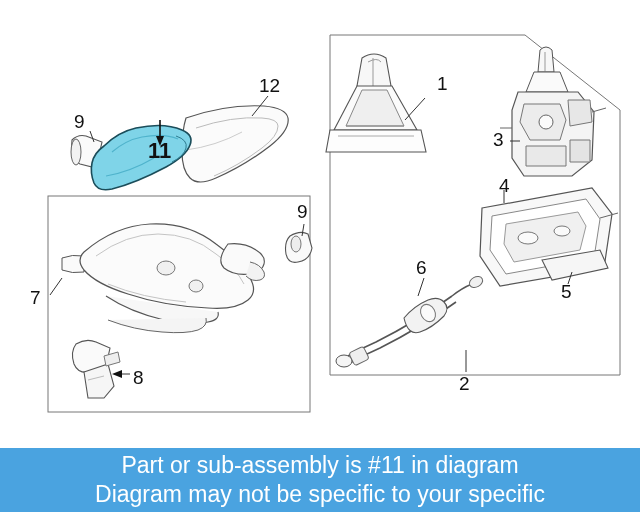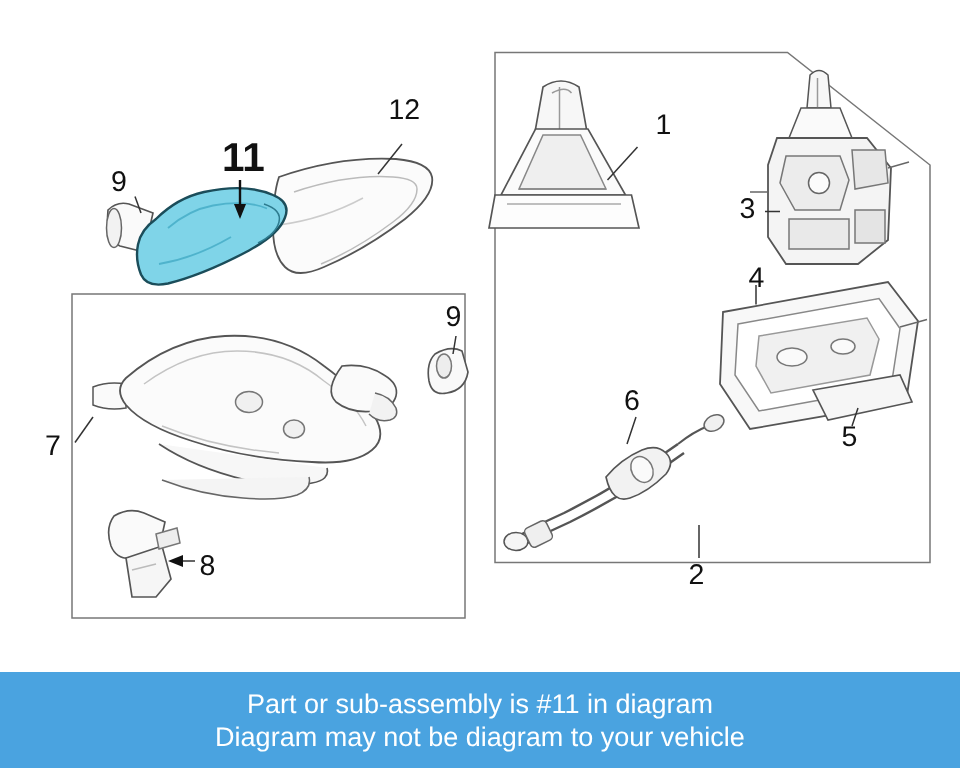--- a/index.html
+++ b/index.html
@@ -32,38 +32,39 @@
   .callout {
     position: absolute;
     font-family: "Liberation Sans", sans-serif;
     font-size: 19px;
     color: #111111;
     line-height: 1;
     white-space: nowrap;
   }
   .callout.bold {
     font-weight: bold;
-    font-size: 27px;
+    font-size: 22px;
+    margin-top: 48px;
   }
   .banner {
     position: absolute;
     left: 0;
     bottom: 0;
     width: 640px;
     height: 64px;
     background: #4aa3e0;
     box-sizing: border-box;
     display: flex;
     flex-direction: column;
     align-items: center;
     justify-content: center;
   }
   .banner-line {
     font-family: "Liberation Sans", sans-serif;
-    font-size: 18px;
+    font-size: 23px;
     color: #ffffff;
     line-height: 1.25;
     text-align: center;
   }
 </style>
 </head>
 <body>
 
 <div id="page">
 
@@ -186,21 +187,21 @@
     <div class="callout" style="left:459px; top:374px;">2</div>
     <div class="callout" style="left:493px; top:130px;">3</div>
     <div class="callout" style="left:499px; top:176px;">4</div>
     <div class="callout" style="left:561px; top:282px;">5</div>
     <div class="callout" style="left:416px; top:258px;">6</div>
     <div class="callout" style="left:30px;  top:288px;">7</div>
     <div class="callout" style="left:133px; top:368px;">8</div>
     <div class="callout" style="left:297px; top:202px;">9</div>
     <div class="callout" style="left:74px;  top:112px;">9</div>
     <div class="callout bold" style="left:148px; top:92px;">11</div>
-    <div class="callout" style="left:259px; top:64px;">12</div>
+    <div class="callout" style="left:259px; top:76px;">12</div>
   </div>
 
   <div class="banner">
     <div class="banner-line">Part or sub-assembly is #11 in diagram</div>
-    <div class="banner-line">Diagram may not be diagram to your vehicle</div>
+    <div class="banner-line">Diagram may not be specific to your specific</div>
   </div>
 
 </div>
 
 </body></html>

